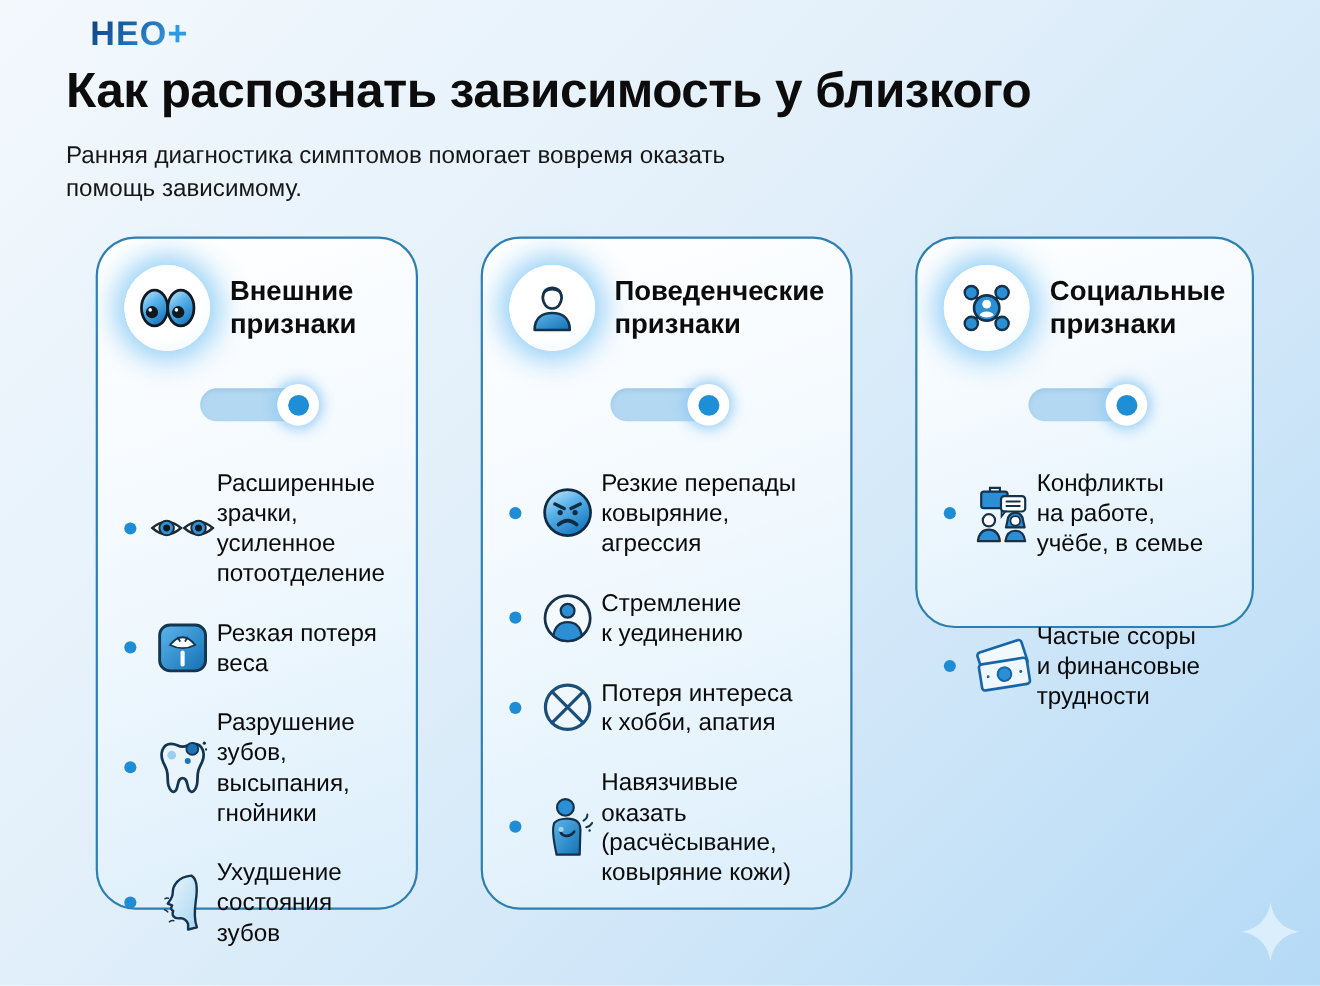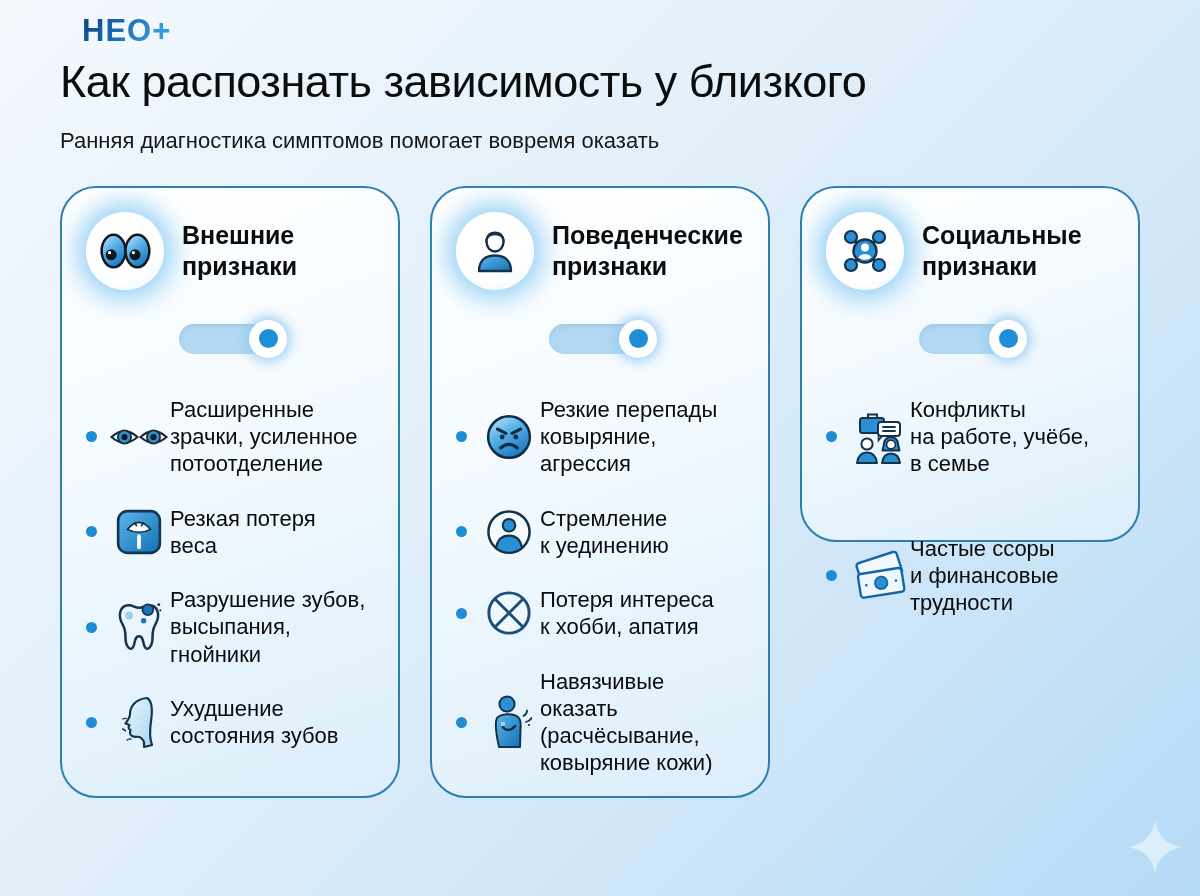--- a/index.html
+++ b/index.html
@@ -11,28 +11,28 @@
   }
   .content { padding:14px 60px 0 60px; }
 
   .logo { font-size:31px; font-weight:800; letter-spacing:1px; line-height:1.1;margin-left:22px; }
   .logo .neo {
     background:linear-gradient(130deg,#0d3f7d 0%,#1d6cb4 55%,#3f9ede 100%);
     -webkit-background-clip:text; background-clip:text; color:transparent;
   }
   .logo .plus { color:#2d9ae2; }
 
-  .page-title { margin-top:8px; font-size:45px; font-weight:400; letter-spacing:-0.5px; color:#0c0c0c; }
+  .page-title { margin-top:8px; font-size:45px; font-weight:700; letter-spacing:-0.5px; color:#0c0c0c; }
   .page-subtitle { margin-top:18px; font-size:22px; font-weight:500; line-height:1.35; color:#171717; }
 
   .cards { margin-top:30px; display:flex; gap:30px; align-items:flex-start; }
   .card {
     width:342px; border:2px solid #2e7fb0; border-radius:36px;
     background:linear-gradient(160deg,#ffffff 0%,#f2f9fe 45%,#dbeefb 100%);
-    padding:24px 24px 20px 24px; position:relative;
+    padding:24px 24px 20px 24px; position:relative;margin-left:27px;
   }
   .card.tall { height:612px; }
   .card.short { height:356px; }
 
   .card-header { display:flex; align-items:center; gap:18px; }
   .icon-circle {
     flex:0 0 auto; width:78px; height:78px; border-radius:50%;
     background:radial-gradient(circle at 42% 36%,#ffffff 55%,#eef8ff 100%);
     box-shadow:0 0 26px 8px rgba(125,198,245,.85);
     display:flex; align-items:center; justify-content:center;
@@ -86,20 +86,21 @@
 
 <div class="content">
 
   <div class="logo">
     <span class="neo">НЕО</span><span class="plus">+</span>
   </div>
 
   <h1 class="page-title">Как распознать зависимость у близкого</h1>
   <div class="page-subtitle">
     <div>Ранняя диагностика симптомов помогает вовремя оказать</div>
+    <div>помощь зависимому.</div>
   </div>
 
   <div class="cards">
 
     <div class="card tall">
       <div class="card-header">
         <div class="icon-circle">
           <svg width="54" height="42" viewBox="0 0 56 44">
             <ellipse cx="16" cy="22" rx="12.5" ry="17" fill="url(#geye)" stroke="#101820" stroke-width="2.6"></ellipse>
             <ellipse cx="41" cy="22" rx="12.5" ry="17" fill="url(#geye)" stroke="#101820" stroke-width="2.6"></ellipse>

